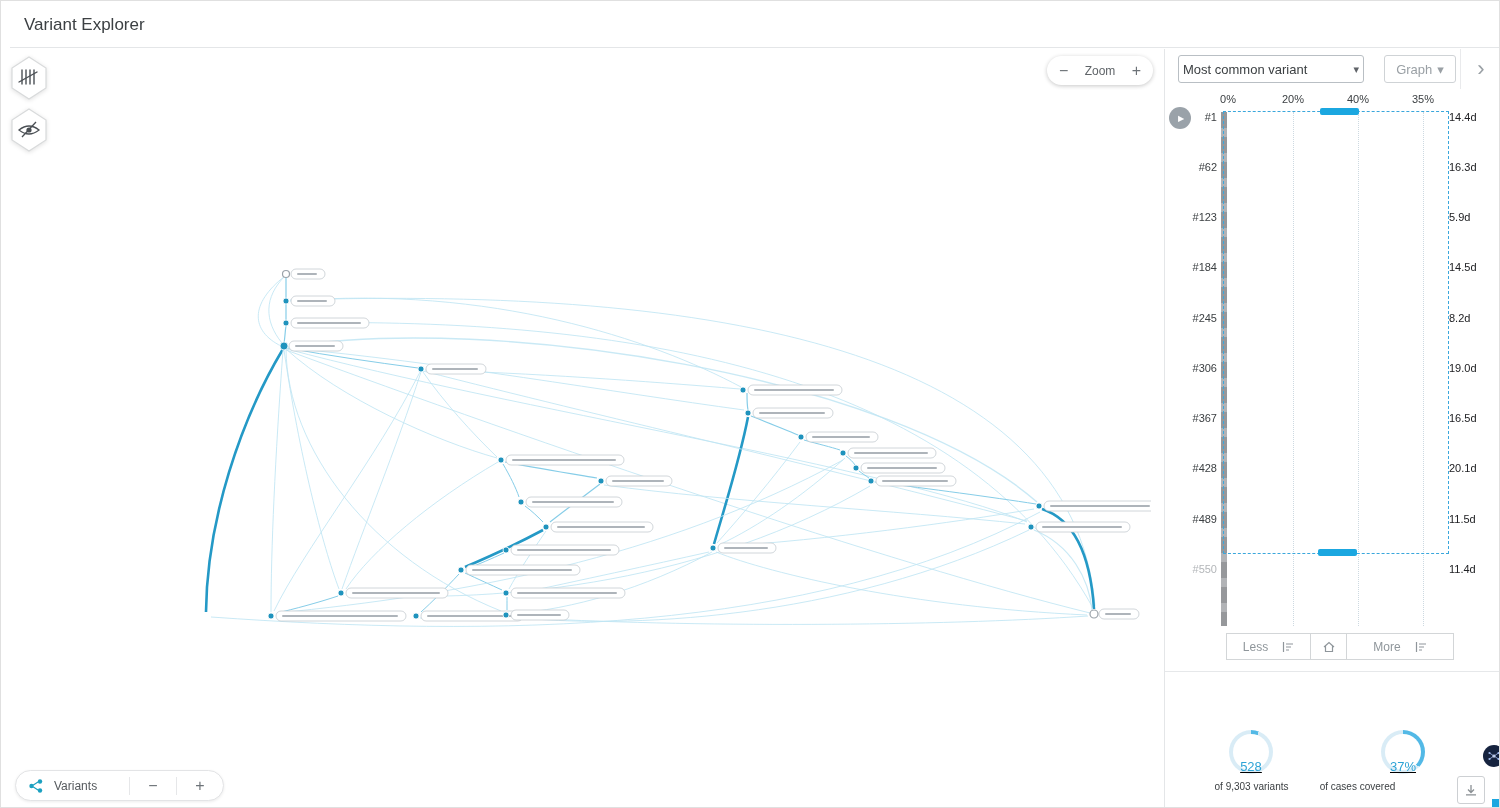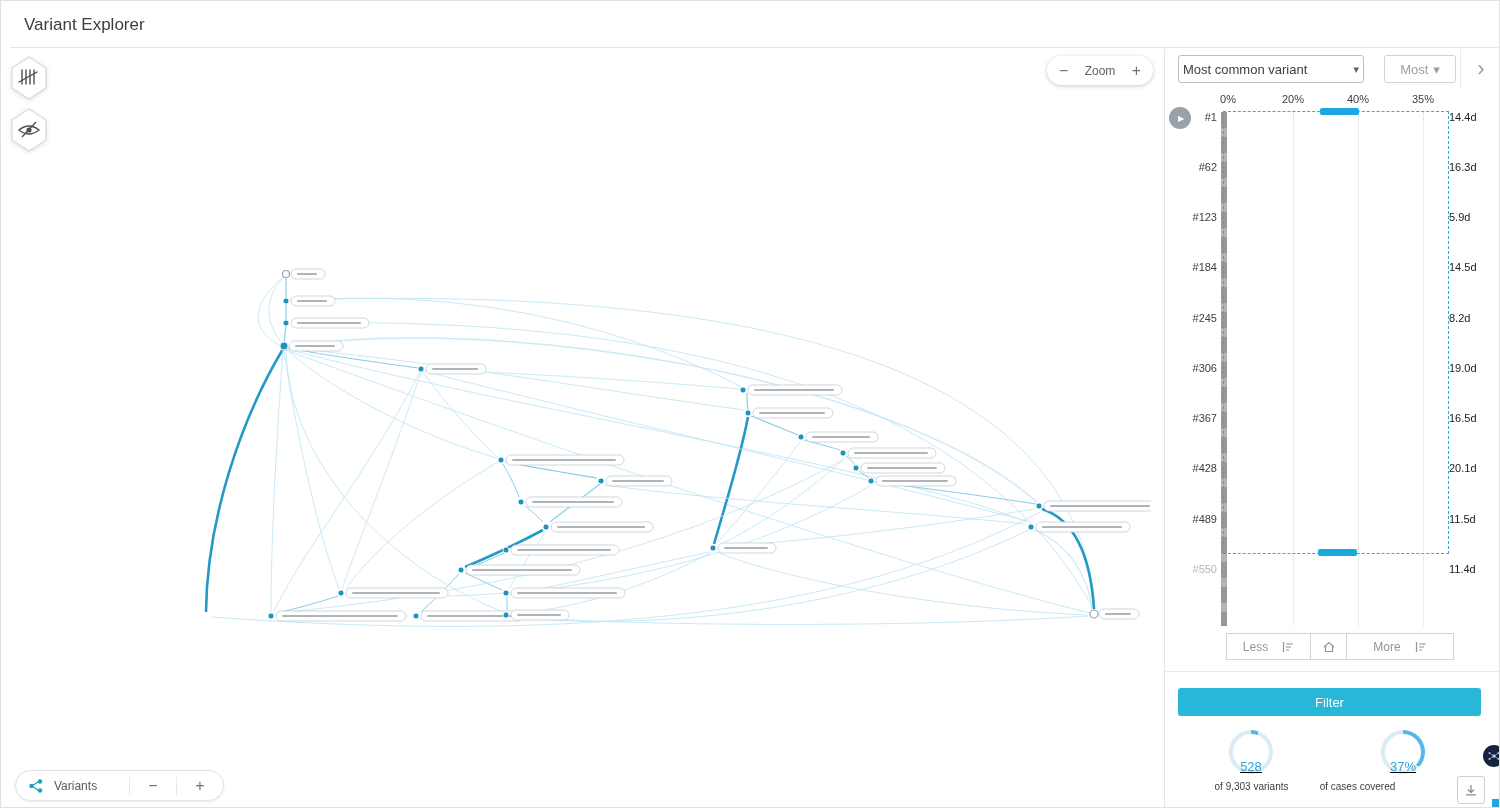--- a/index.html
+++ b/index.html
@@ -335,21 +335,21 @@
     <button class="vbtn">+</button>
   </div>
 
   <div class="vdiv"></div>
 
   <div class="variant-select">
     <span>Most common variant</span>
     <span class="caret">▾</span>
   </div>
   <div class="graph-btn">
-    <span>Most</span>
+    <span>Graph</span>
     <span>▾</span>
   </div>
   <div class="chevdiv"></div>
   <button class="collapse">›</button>
 
   <div class="chart">
     <button class="play">
         <span>▶</span>
       </button>
 
@@ -424,21 +424,20 @@
     <button class="lmbtn more">
       <span>More</span>
       <svg width="12" height="12" viewBox="0 0 12 12">
         <path d="M1.5,1 V11 M4,3 H11 M4,6 H9 M4,9 H7" stroke="#8f969b" stroke-width="1.2" fill="none"></path>
       </svg>
     </button>
   </div>
 
   <div class="panel-hr"></div>
 
-  <button class="filter-btn">Filter</button>
 
   <div class="donut d1">
     <span>528</span>
   </div>
   <div class="donut d2">
     <span>37%</span>
   </div>
   <div class="stat-caption c1">of 9,303 variants</div>
   <div class="stat-caption c2">of cases covered</div>
 

